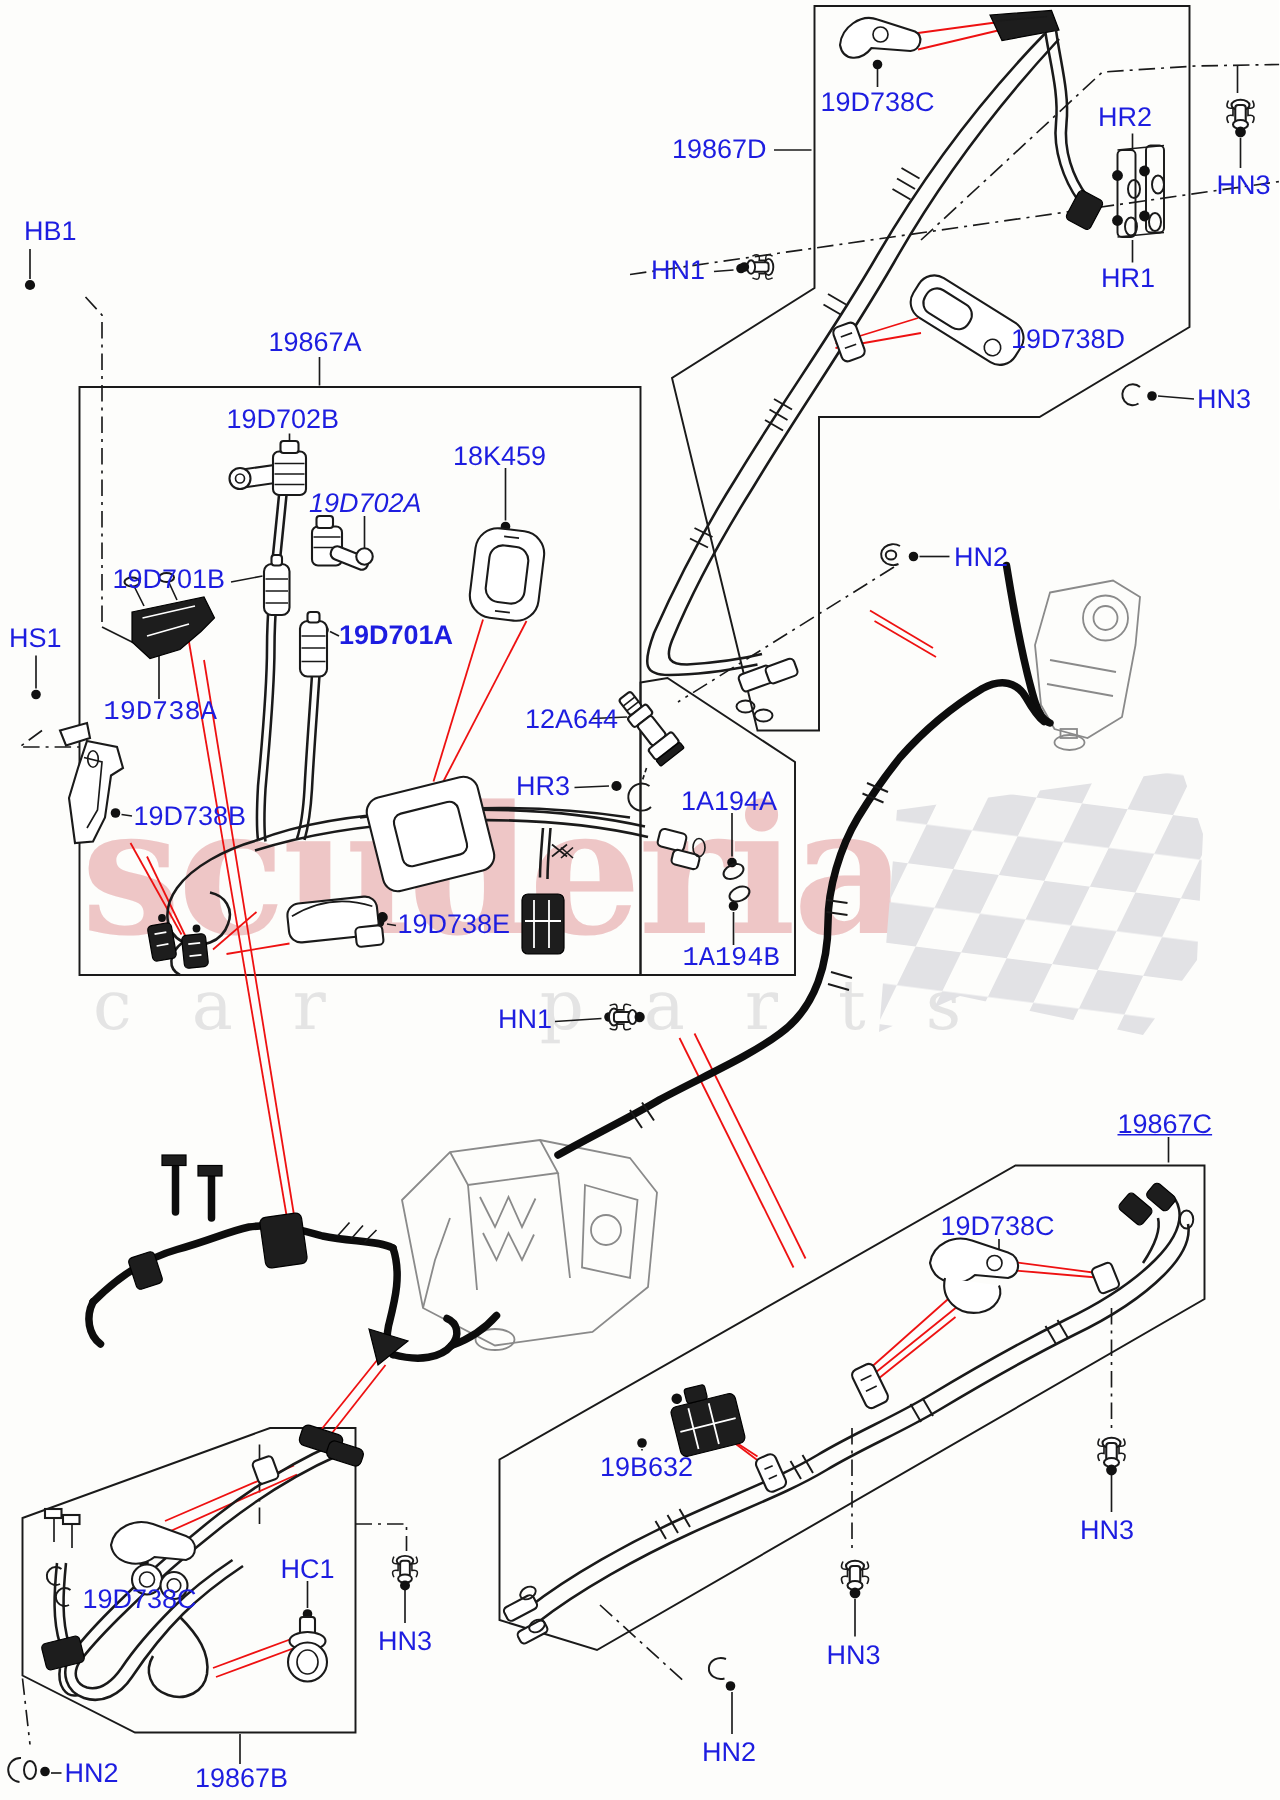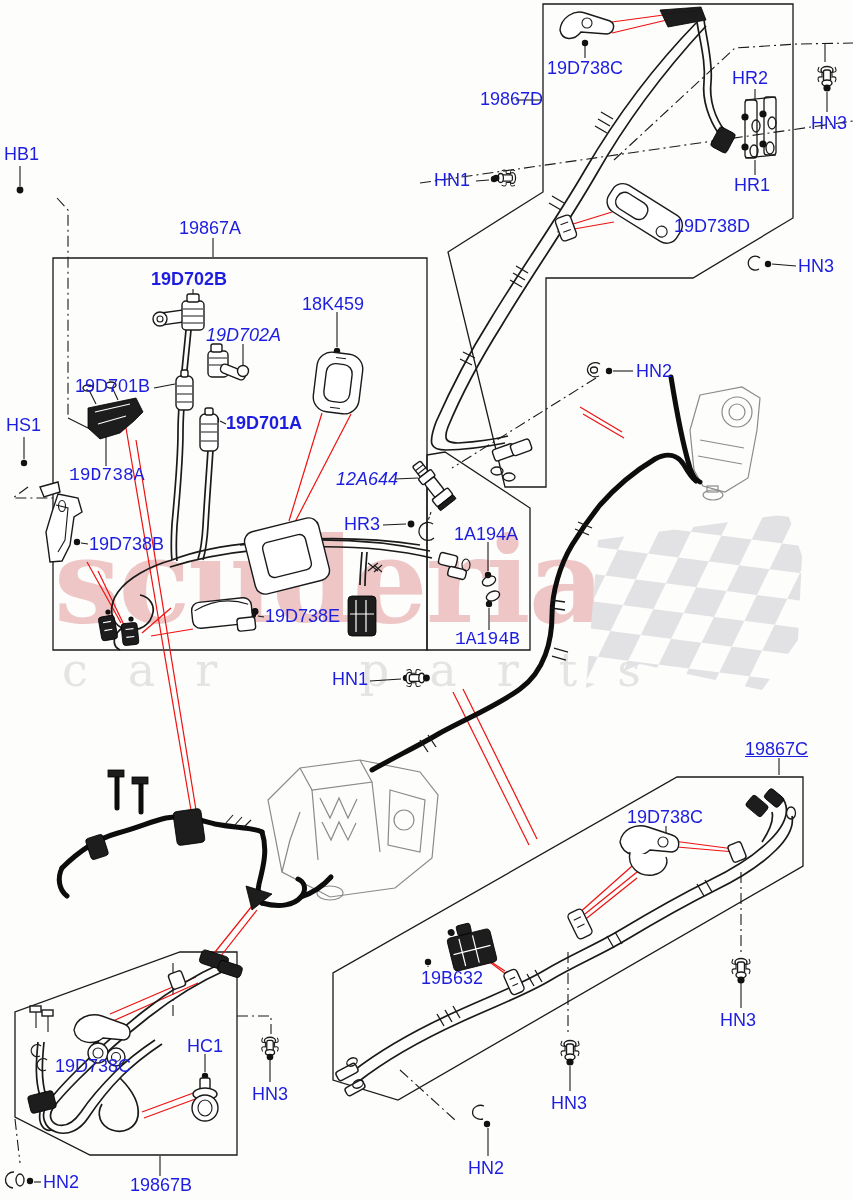--- a/index.html
+++ b/index.html
@@ -525,48 +525,48 @@
     <g transform="translate(270,1046) scale(0.92)">
           <use href="#boltg"></use>
         </g>
 
     <path class="ln" d="M14,1172 A8,8 0 1 0 13,1188" stroke-width="2"></path>
     <ellipse class="ln" cx="20" cy="1180" rx="4" ry="6"></ellipse>
   </g>
 </svg>
 
 <div id="labels">
-      <div class="plabel" style="left: 4px; top: 145px;">HB1</div>
+      <div class="plabel" style="left: 16px; top: 145px;">HB1</div>
       <div class="plabel" style="left: 179px; top: 219px;">19867A</div>
-      <div class="plabel" style="left: 151px; top: 270px; font-weight: bold;">19D702B</div>
+      <div class="plabel" style="left: 151px; top: 270px;">19D702B</div>
       <div class="plabel" style="left: 302px; top: 295px;">18K459</div>
       <div class="plabel" style="left: 206px; top: 326px; font-style: italic;">19D702A</div>
       <div class="plabel" style="left: 75px; top: 377px;">19D701B</div>
       <div class="plabel" style="left: 226px; top: 414px; font-weight: bold;">19D701A</div>
       <div class="plabel" style="left: 6px; top: 416px;">HS1</div>
       <div class="plabel" style="left: 69px; top: 466px; font-family: Liberation Mono, monospace;">19D738A</div>
-      <div class="plabel" style="left: 336px; top: 470px; font-style: italic;">12A644</div>
+      <div class="plabel" style="left: 350px; top: 470px;">12A644</div>
       <div class="plabel" style="left: 344px; top: 515px;">HR3</div>
       <div class="plabel" style="left: 454px; top: 525px;">1A194A</div>
       <div class="plabel" style="left: 89px; top: 535px;">19D738B</div>
       <div class="plabel" style="left: 265px; top: 607px;">19D738E</div>
       <div class="plabel" style="left: 455px; top: 630px; font-family: Liberation Mono, monospace;">1A194B</div>
       <div class="plabel" style="left: 332px; top: 670px;">HN1</div>
       <div class="plabel" style="left: 434px; top: 171px;">HN1</div>
       <div class="plabel" style="left: 547px; top: 59px;">19D738C</div>
-      <div class="plabel" style="left: 448px; top: 90px; margin-left: 32px;">19867D</div>
+      <div class="plabel" style="left: 448px; top: 90px;">19867D</div>
       <div class="plabel" style="left: 732px; top: 69px;">HR2</div>
       <div class="plabel" style="left: 811px; top: 114px;">HN3</div>
       <div class="plabel" style="left: 734px; top: 176px;">HR1</div>
       <div class="plabel" style="left: 674px; top: 217px;">19D738D</div>
       <div class="plabel" style="left: 798px; top: 257px;">HN3</div>
       <div class="plabel" style="left: 636px; top: 362px;">HN2</div>
       <div class="plabel" style="left: 745px; top: 740px; text-decoration: underline;">19867C</div>
       <div class="plabel" style="left: 627px; top: 808px;">19D738C</div>
-      <div class="plabel" style="left: 421px; top: 969px;">19B632</div>
+      <div class="plabel" style="left: 400px; top: 969px;">19B632</div>
       <div class="plabel" style="left: 720px; top: 1011px;">HN3</div>
       <div class="plabel" style="left: 551px; top: 1094px;">HN3</div>
       <div class="plabel" style="left: 468px; top: 1159px;">HN2</div>
       <div class="plabel" style="left: 55px; top: 1057px;">19D738C</div>
       <div class="plabel" style="left: 187px; top: 1037px;">HC1</div>
       <div class="plabel" style="left: 252px; top: 1085px;">HN3</div>
       <div class="plabel" style="left: 43px; top: 1173px;">HN2</div>
       <div class="plabel" style="left: 130px; top: 1176px; text-align: right;">19867B</div>
     </div>
 </div>

